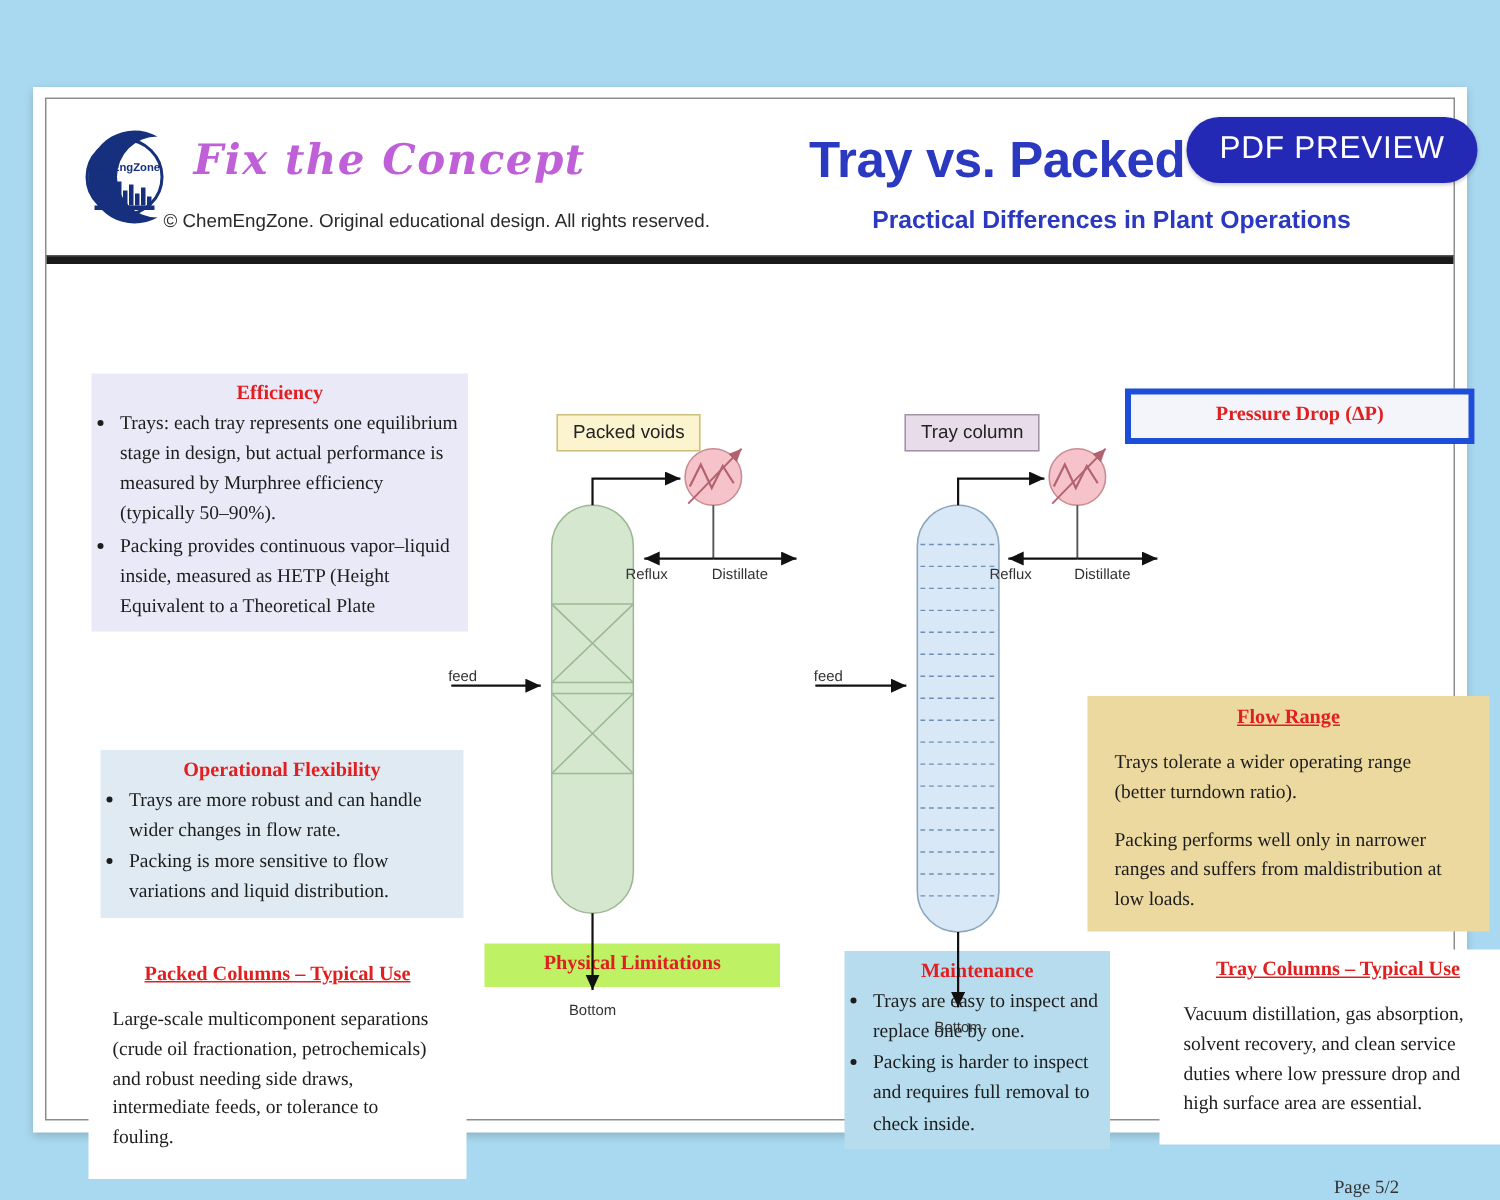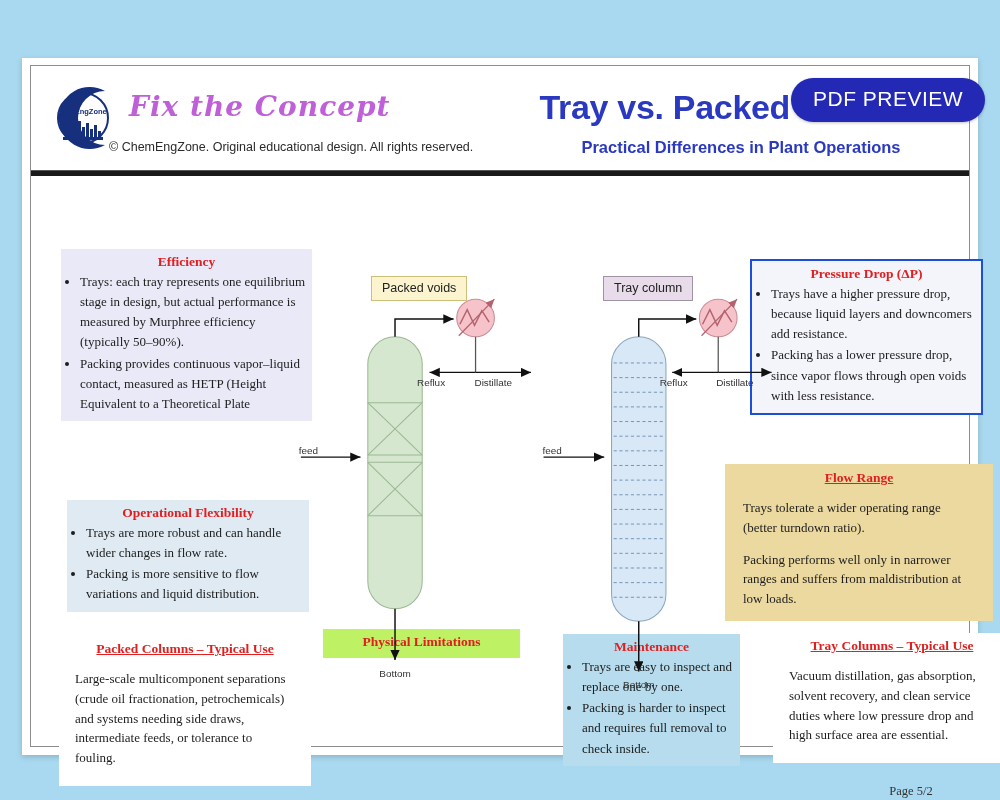--- a/index.html
+++ b/index.html
@@ -69,21 +69,21 @@
     font-size:13.5px;margin:3px 0 2px 0;
     font-family:"Liberation Serif", serif;
   }
   .box .bt.u{text-decoration:underline;}
   .box ul{margin:0;padding:0 4px 0 17px;list-style:disc;}
   .box li{font-size:13px;line-height:1.55;color:#1d1d1d;margin-bottom:1px;}
   .box p{margin:12px;font-size:13px;line-height:1.52;color:#1d1d1d;}
 
   #box-eff{left:30px;top:183px;width:251px;background:#e9e9f7;padding:2px 2px 6px 2px;}
   #box-flex{left:36px;top:434px;width:242px;background:#dfeaf2;padding:2px 2px 6px 2px;}
-  #box-pd{left:719px;top:193px;width:233px;background:#f4f4fb;border:2px solid #1d4ed8;padding:2px 2px 6px 2px;}
+  #box-pd{left:719px;top:193px;width:233px;background:#f4f4fb;border:4px solid #1d4ed8;padding:2px 2px 6px 2px;}
   #box-flow{left:694px;top:398px;width:268px;background:#ecd9a0;padding:3px 6px 0 6px;}
   #box-packuse{left:28px;top:570px;width:252px;background:#ffffff;padding:2px 4px 6px 4px;}
   #box-physlim{left:292px;top:563px;width:197px;background:#bef264;padding:2px 2px 6px 2px;}
   #box-maint{left:532px;top:568px;width:177px;background:#b6dced;padding:2px 2px 6px 2px;}
   #box-trayuse{left:742px;top:567px;width:238px;background:#ffffff;padding:2px 4px 6px 4px;}
 
   #box-physlim ul{padding-left:14px;}
   #box-physlim li{line-height:1.5;}
   #page-num{
     position:absolute;left:820px;top:718px;width:120px;text-align:center;
@@ -131,49 +131,45 @@
       <div id="copyright">© ChemEngZone. Original educational design. All rights reserved.</div>
       <div id="mainTitle">Tray vs. Packed Columns</div>
       <div id="subTitle">Practical Differences  in Plant Operations</div>
       <div id="divider"></div>
     </div>
 
     <div class="box" id="box-eff">
       <div class="bt">Efficiency</div>
       <ul>
         <li>Trays: each tray represents one equilibrium stage in design, but actual performance is measured by Murphree efficiency (typically 50–90%).</li>
-        <li>Packing provides continuous vapor–liquid contact, measured as HETP (Height Equivalent to a Theoretical Plate</li>
+        <li>Packing provides continuous vapor–liquid inside, measured as HETP (Height Equivalent to a Theoretical Plate</li>
       </ul>
     </div>
 
     <div class="box" id="box-flex">
       <div class="bt">Operational Flexibility</div>
       <ul>
         <li>Trays are more robust and can handle wider changes in flow rate.</li>
         <li>Packing is more sensitive to flow variations and liquid distribution.</li>
       </ul>
     </div>
 
     <div class="box" id="box-pd">
       <div class="bt">Pressure Drop (ΔP)</div>
-      <ul>
-        <li>Trays have a higher pressure drop, because liquid layers and downcomers add resistance.</li>
-        <li>Packing has a lower pressure drop, since vapor flows through open voids with less resistance.</li>
-      </ul>
     </div>
 
     <div class="box" id="box-flow">
       <div class="bt u">Flow Range</div>
       <p>Trays tolerate a wider operating range (better turndown ratio).</p>
       <p>Packing performs well only in narrower ranges and suffers from maldistribution at low loads.</p>
     </div>
 
     <div class="box" id="box-packuse">
       <div class="bt u">Packed Columns – Typical Use</div>
-      <p>Large-scale multicomponent separations (crude oil fractionation, petrochemicals) and systems needing side draws, intermediate feeds, or tolerance to fouling.</p>
+      <p>Large-scale multicomponent separations (crude oil fractionation, petrochemicals) and robust needing side draws, intermediate feeds, or tolerance to fouling.</p>
     </div>
 
     <div class="box" id="box-physlim">
       <div class="bt">Physical Limitations</div>
     </div>
 
     <div class="box" id="box-maint">
       <div class="bt">Maintenance</div>
       <ul>
         <li>Trays are easy to inspect and replace one by one.</li>

